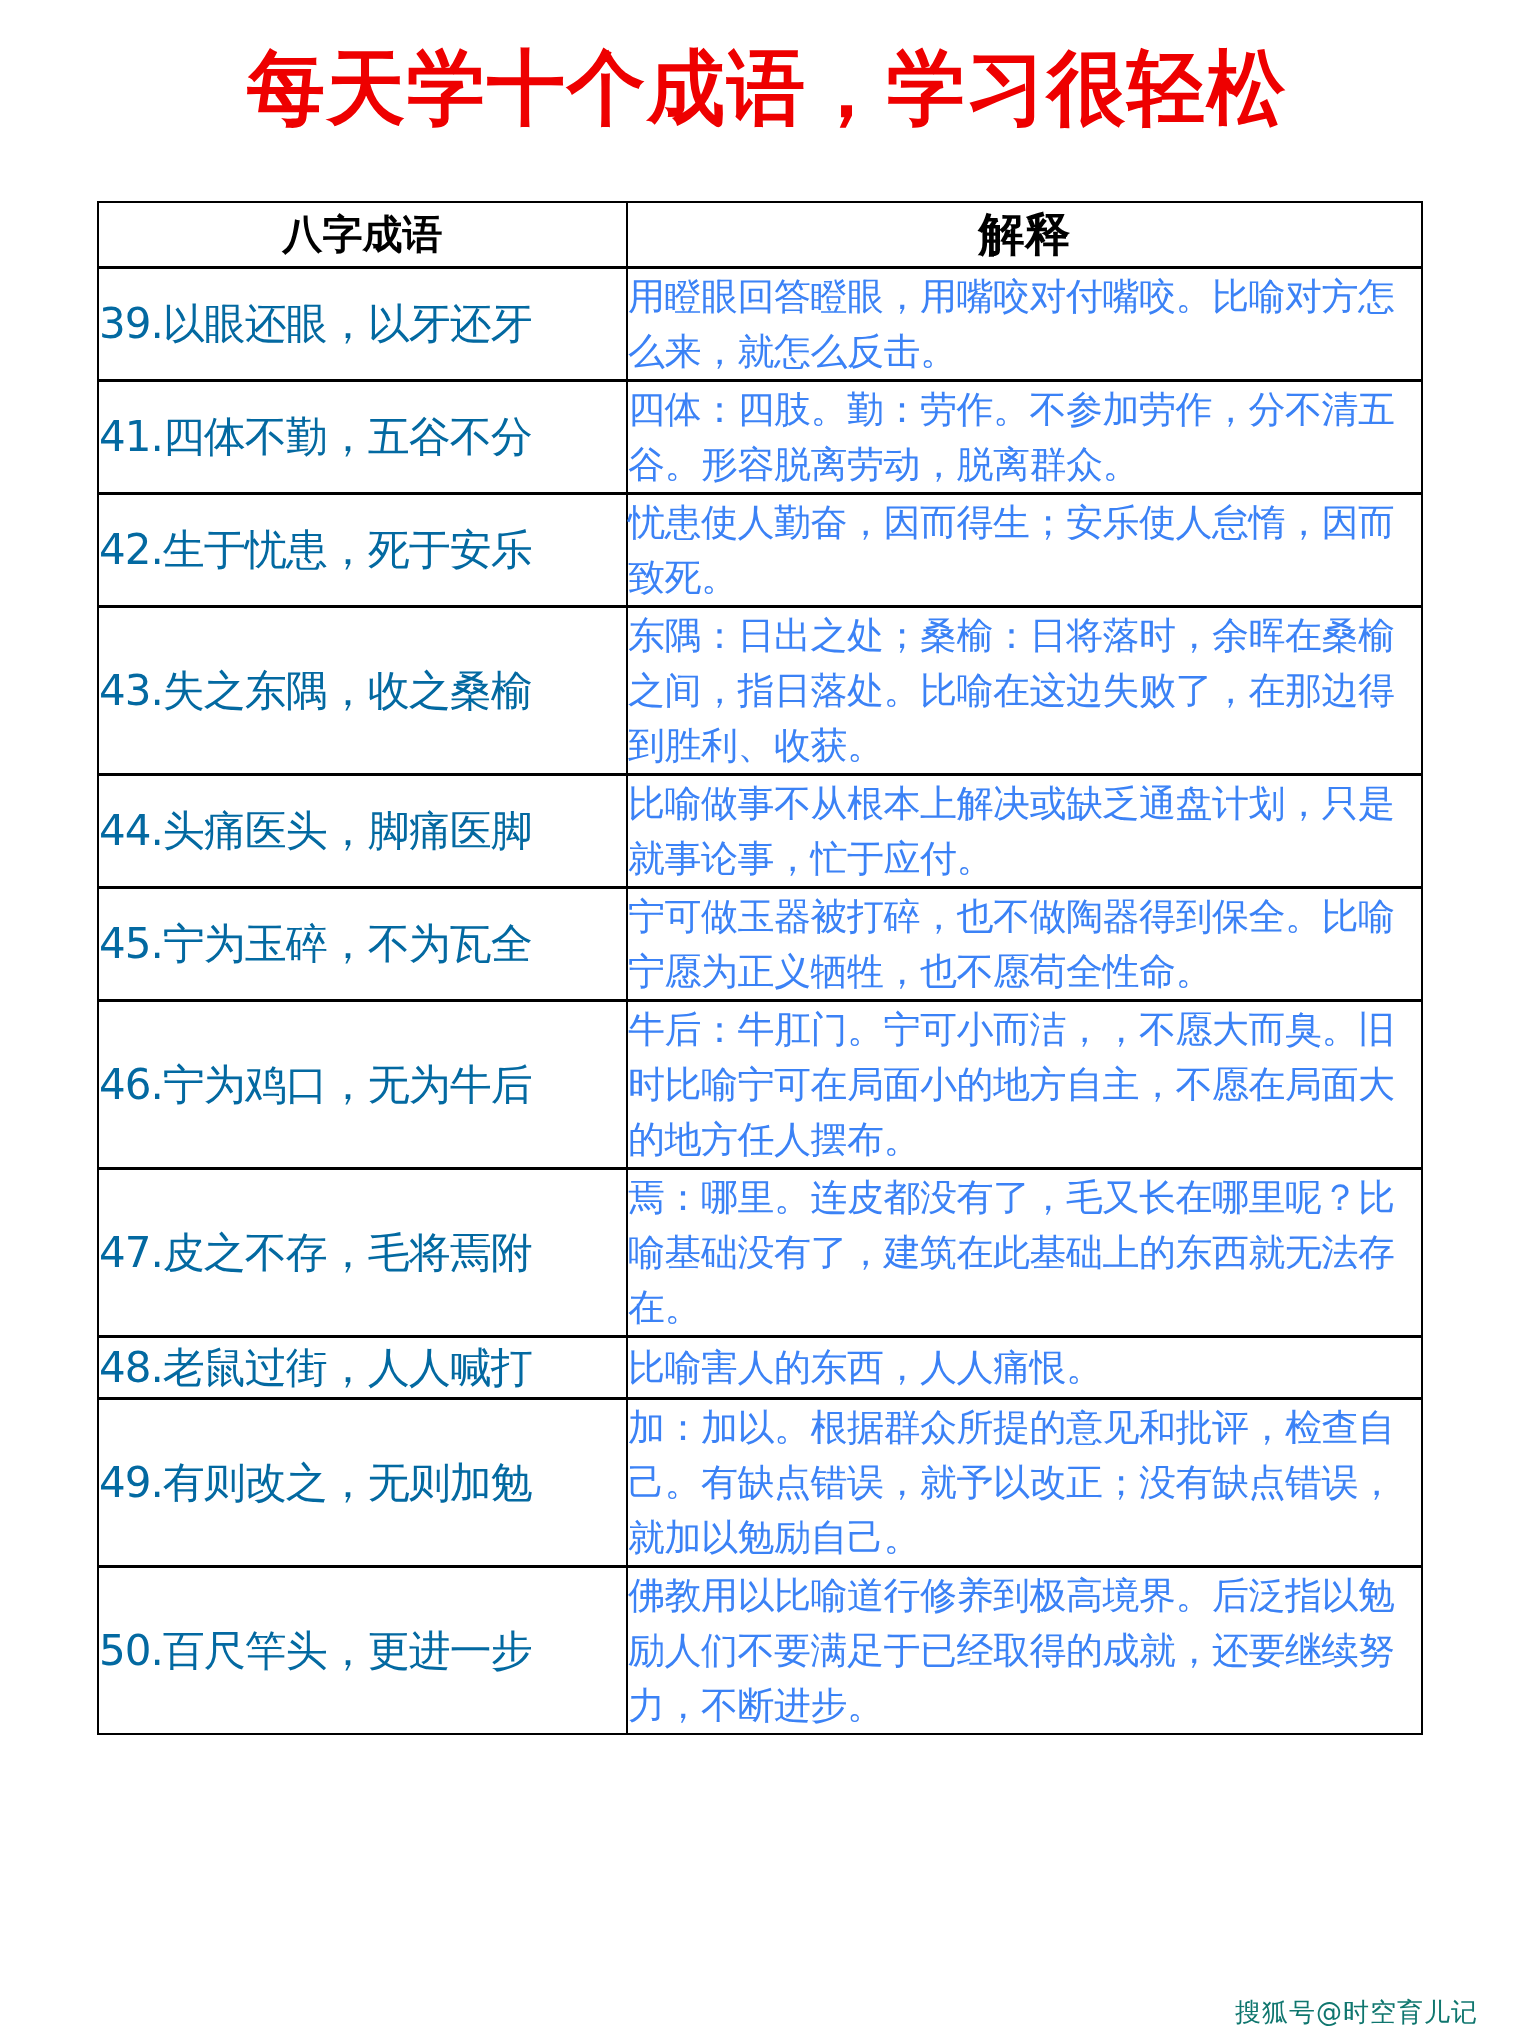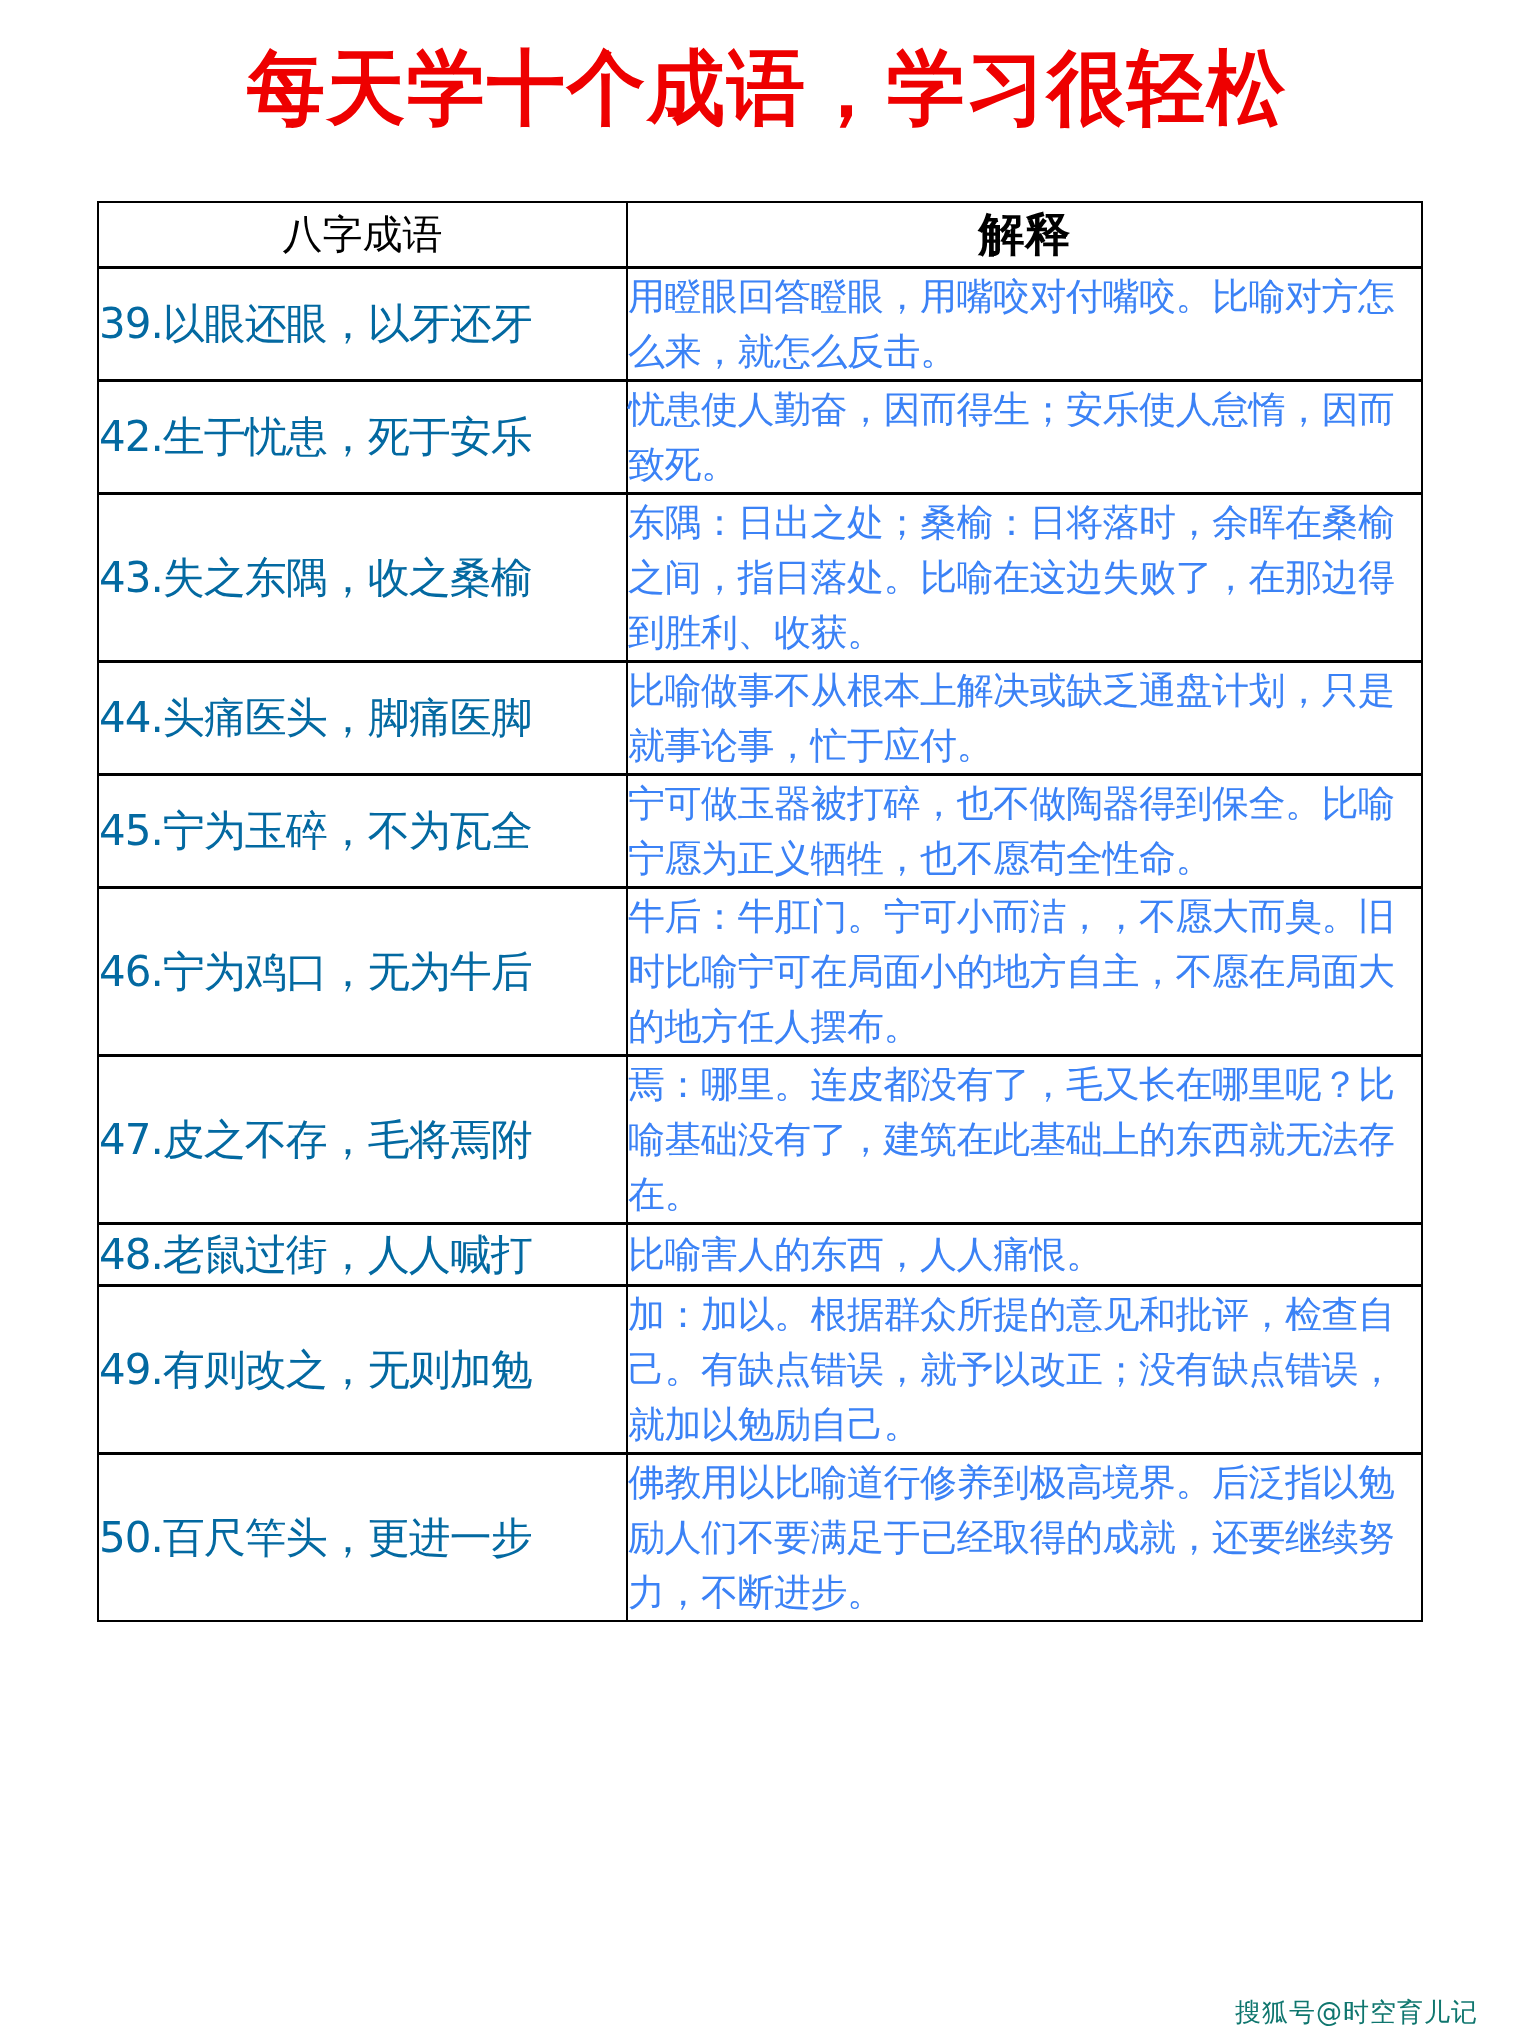--- a/index.html
+++ b/index.html
@@ -41,21 +41,21 @@
     vertical-align: middle;
   }
   table.idioms tbody tr td {
     border-top: 3px solid #000000;
   }
   col.c1 { width: 529px; }
   col.c2 { width: 795px; }
   th.h1 {
     height: 63px;
     font-size: 40px;
-    font-weight: normal;
+    font-weight: bold;
     text-align: center;
     color: #000000;
   }
   th.h2 {
     font-size: 46px;
     font-weight: bold;
     text-align: center;
     color: #000000;
   }
   td.idiom {
@@ -97,20 +97,24 @@
       <th class="h1">八字成语</th>
       <th class="h2">解释</th>
     </tr>
   </thead>
   <tbody>
     <tr style="height:110px">
       <td class="idiom">39.以眼还眼，以牙还牙</td>
       <td class="expl">用瞪眼回答瞪眼，用嘴咬对付嘴咬。比喻对方怎么来，就怎么反击。</td>
     </tr>
     <tr style="height:110px">
+      <td class="idiom">41.四体不勤，五谷不分</td>
+      <td class="expl">四体：四肢。勤：劳作。不参加劳作，分不清五谷。形容脱离劳动，脱离群众。</td>
+    </tr>
+    <tr style="height:110px">
       <td class="idiom">42.生于忧患，死于安乐</td>
       <td class="expl">忧患使人勤奋，因而得生；安乐使人怠惰，因而致死。</td>
     </tr>
     <tr style="height:165px">
       <td class="idiom">43.失之东隅，收之桑榆</td>
       <td class="expl">东隅：日出之处；桑榆：日将落时，余晖在桑榆之间，指日落处。比喻在这边失败了，在那边得到胜利、收获。</td>
     </tr>
     <tr style="height:110px">
       <td class="idiom">44.头痛医头，脚痛医脚</td>
       <td class="expl">比喻做事不从根本上解决或缺乏通盘计划，只是就事论事，忙于应付。</td>

